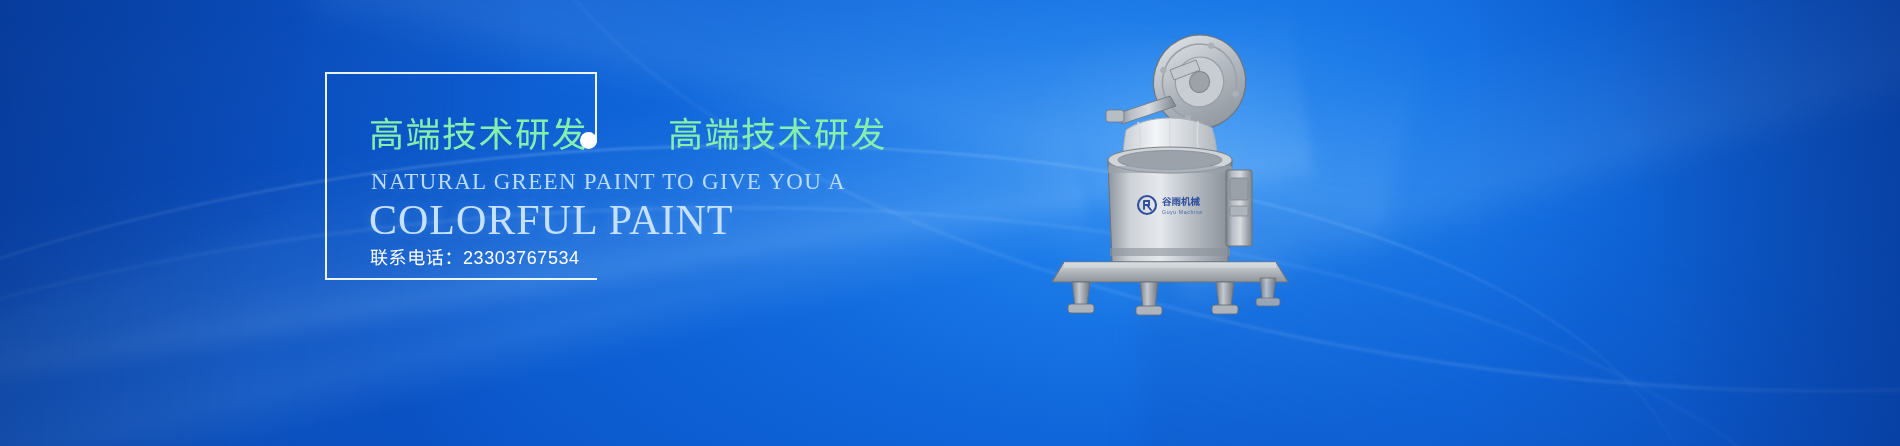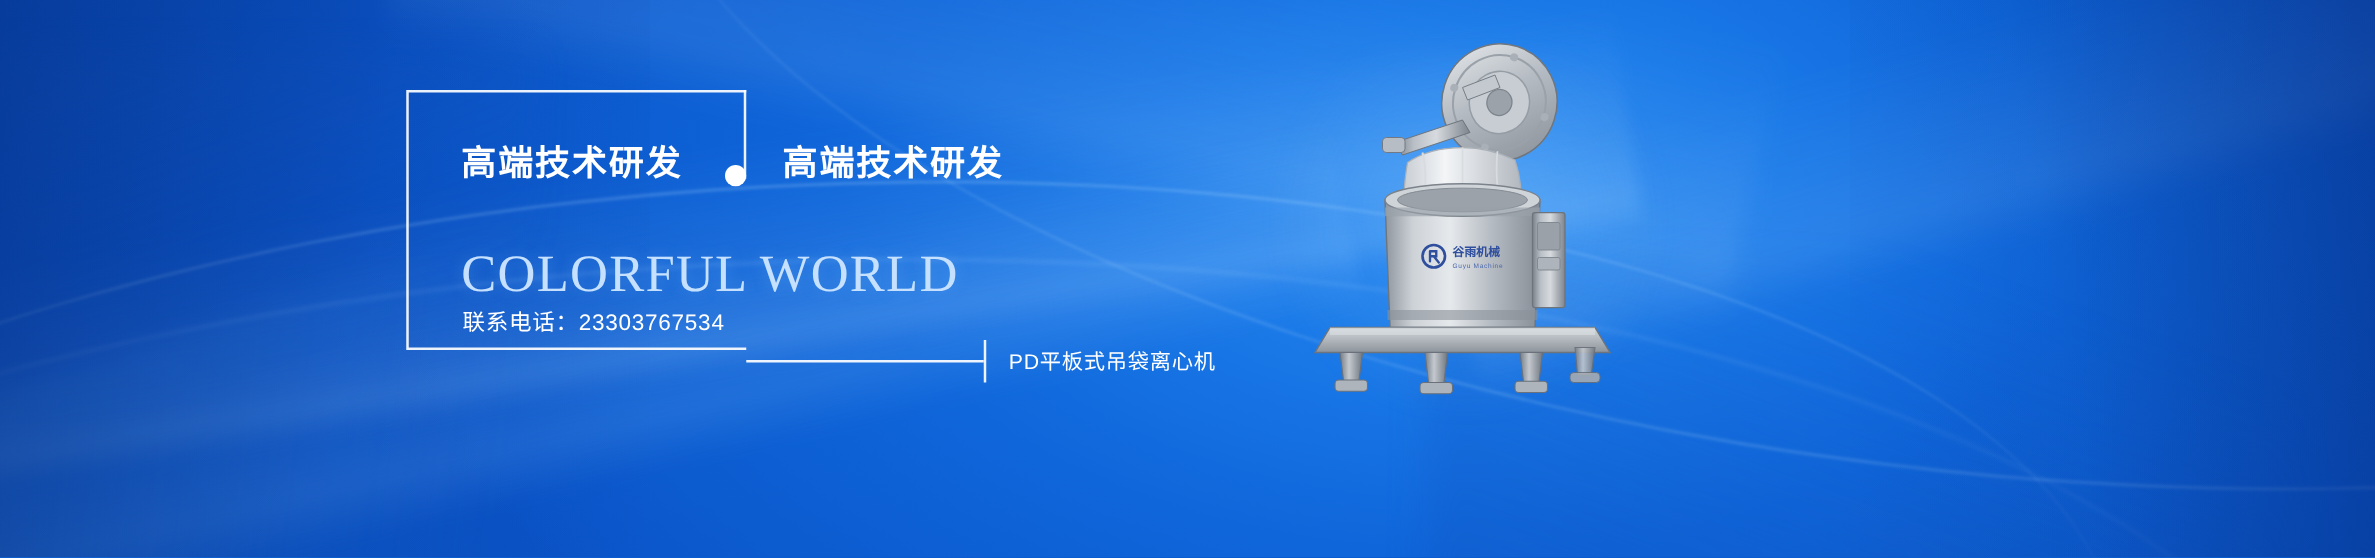--- a/index.html
+++ b/index.html
@@ -165,23 +165,23 @@
   .headline {
     position: absolute;
     left: 369px;
     top: 117px;
     display: flex;
     align-items: center;
     gap: 0;
     white-space: nowrap;
   }
   .headline .seg {
-    color: #ffffff;
-    font-size: 28px;
-    font-weight: 700;
+    color: #86efac;
+    font-size: 35px;
+    font-weight: 400;
     letter-spacing: 1.5px;
     line-height: 1;
     font-family: "Liberation Sans", "DejaVu Sans", sans-serif;
   }
   .headline .seg.first { margin-right: 63px; }
   .headline .seg.second { margin-left: 17px; }
 
   .sub-en {
     position: absolute;
     left: 371px;
@@ -386,25 +386,21 @@
 
     <div class="frame"></div>
     <div class="frame-top-ext"></div>
     <div class="frame-dot"></div>
 
     <div class="headline">
       <span class="seg first">高端技术研发</span>
       <span class="seg second">高端技术研发</span>
     </div>
 
-
-    <div class="big-en">COLORFUL WORLD</div>
+    <div class="sub-en">NATURAL GREEN PAINT TO GIVE YOU A</div>
+
+    <div class="big-en">COLORFUL PAINT</div>
 
     <div class="phone">联系电话：23303767534</div>
 
-    <div class="caption-wrap">
-      <span class="caption-rule"></span>
-      <span class="caption-tick"></span>
-      <span class="caption-text">PD平板式吊袋离心机</span>
-    </div>
 
   </div>
 </div>
 
 </body></html>

